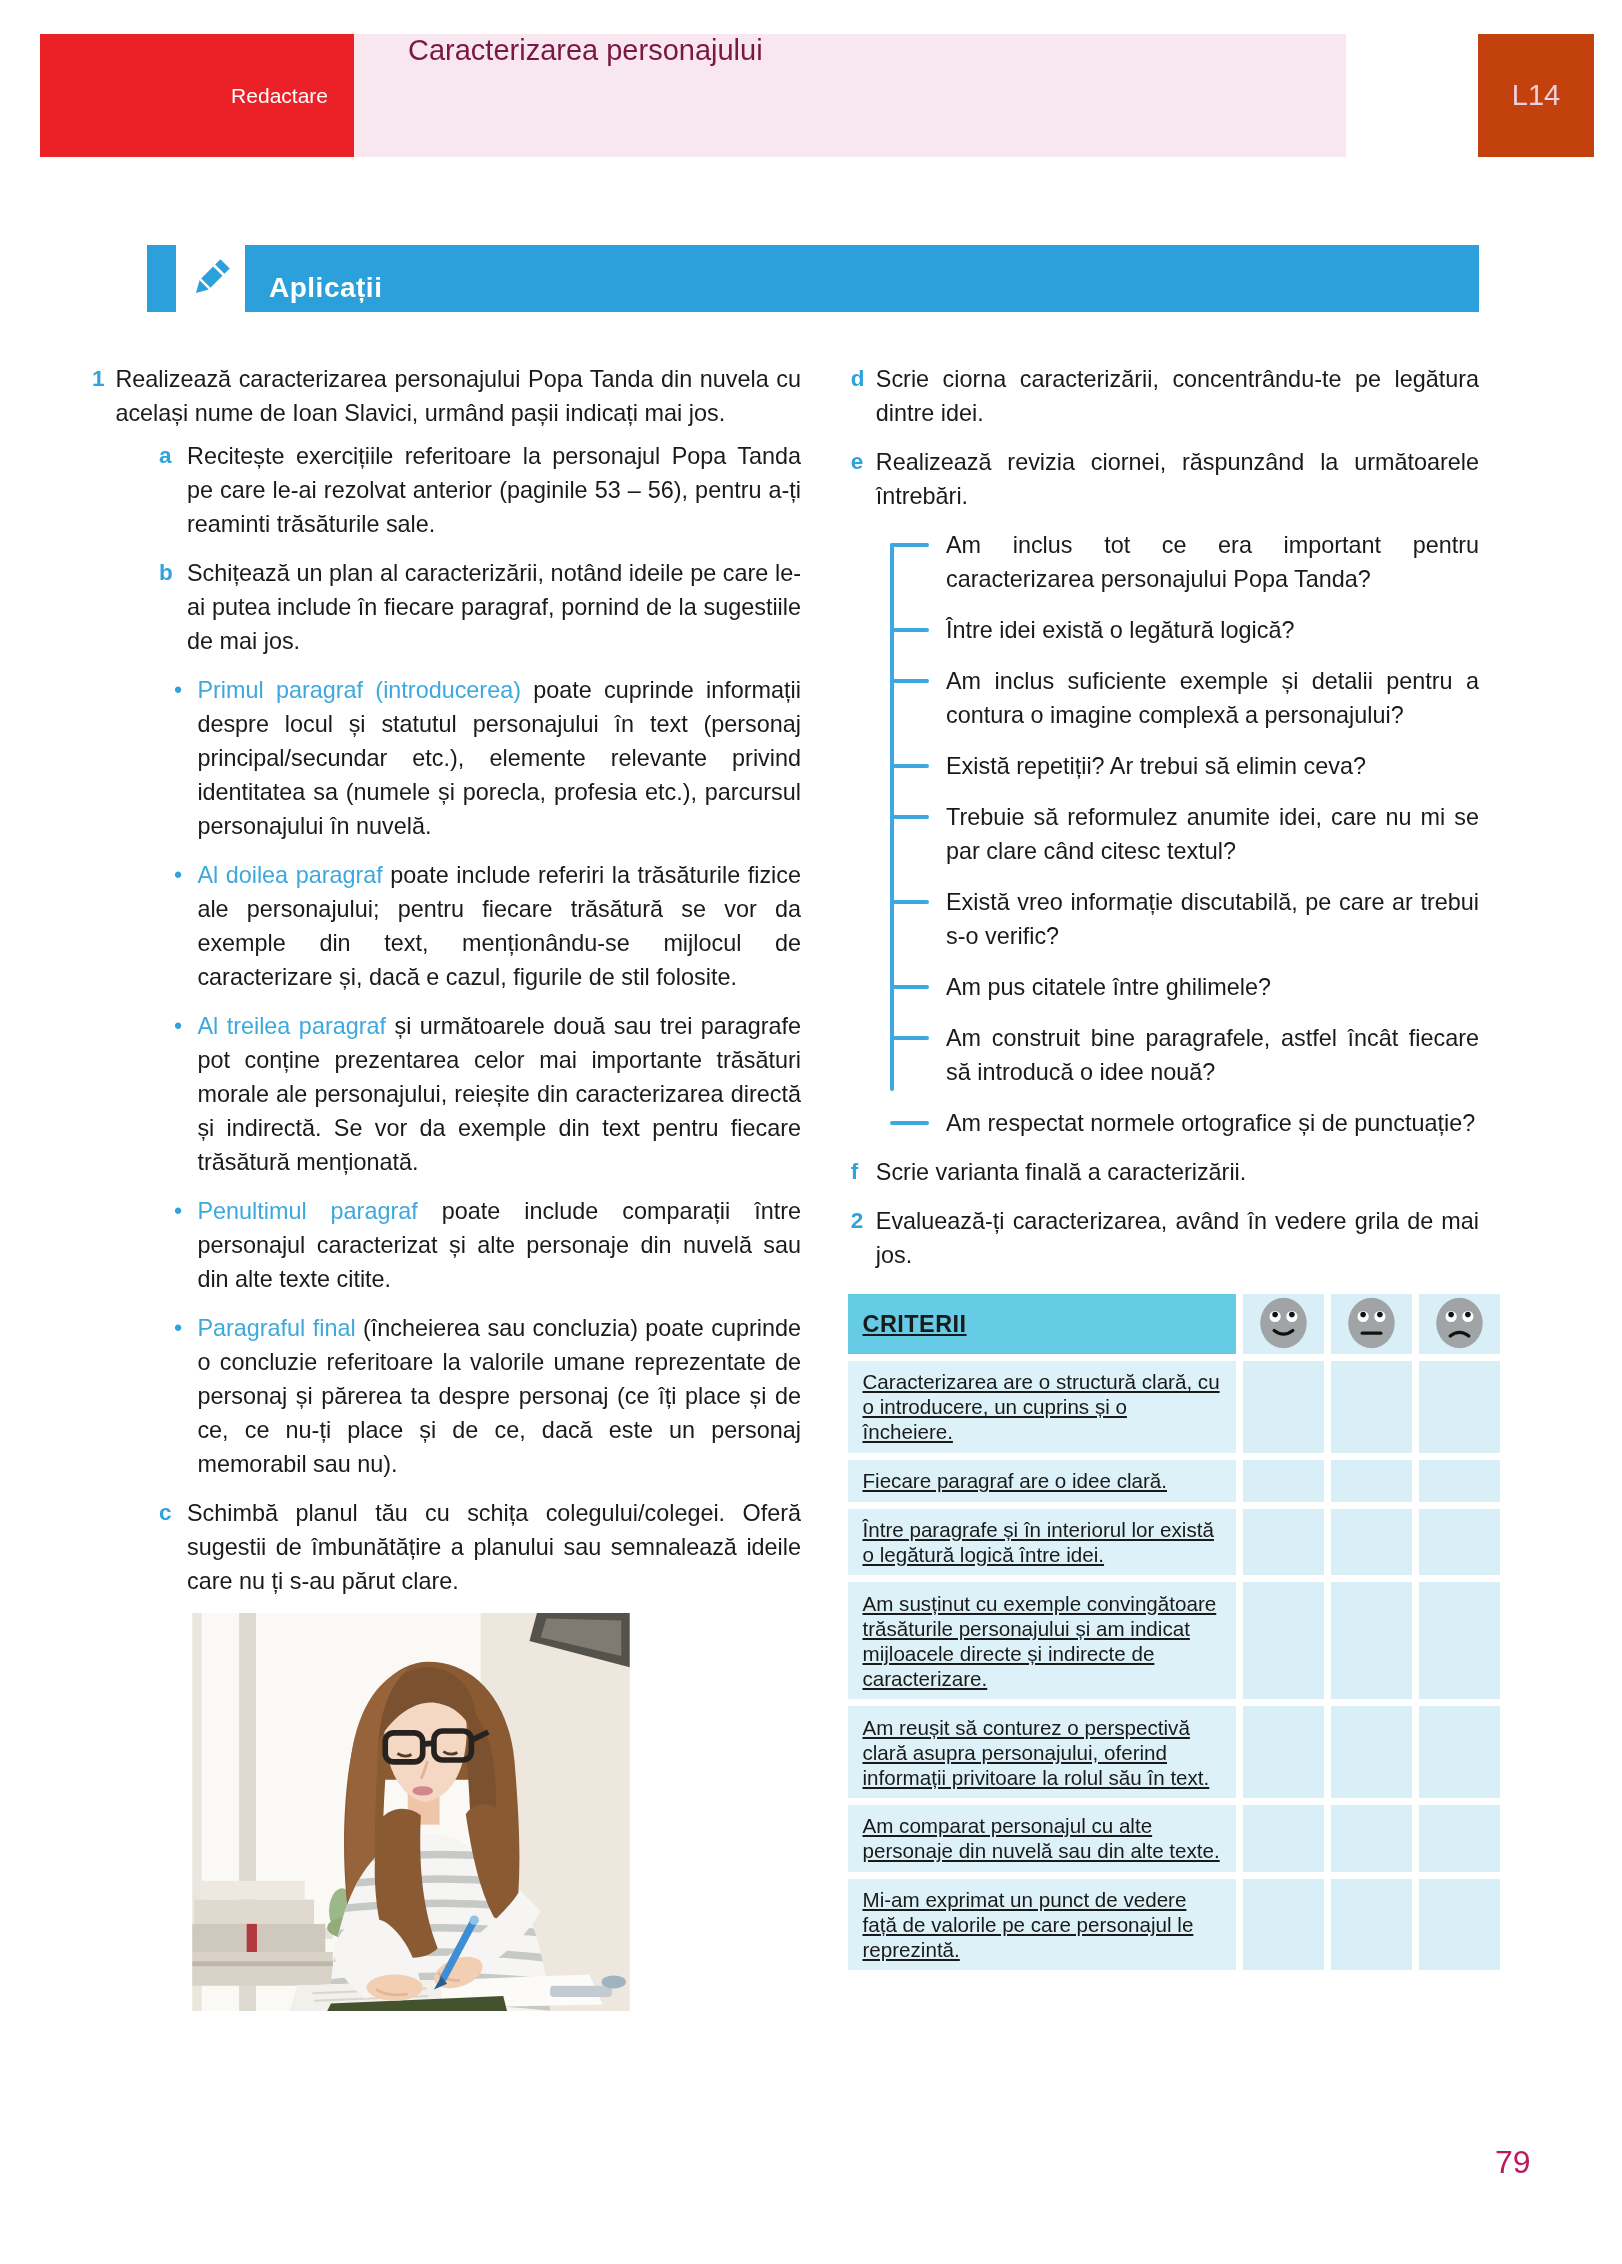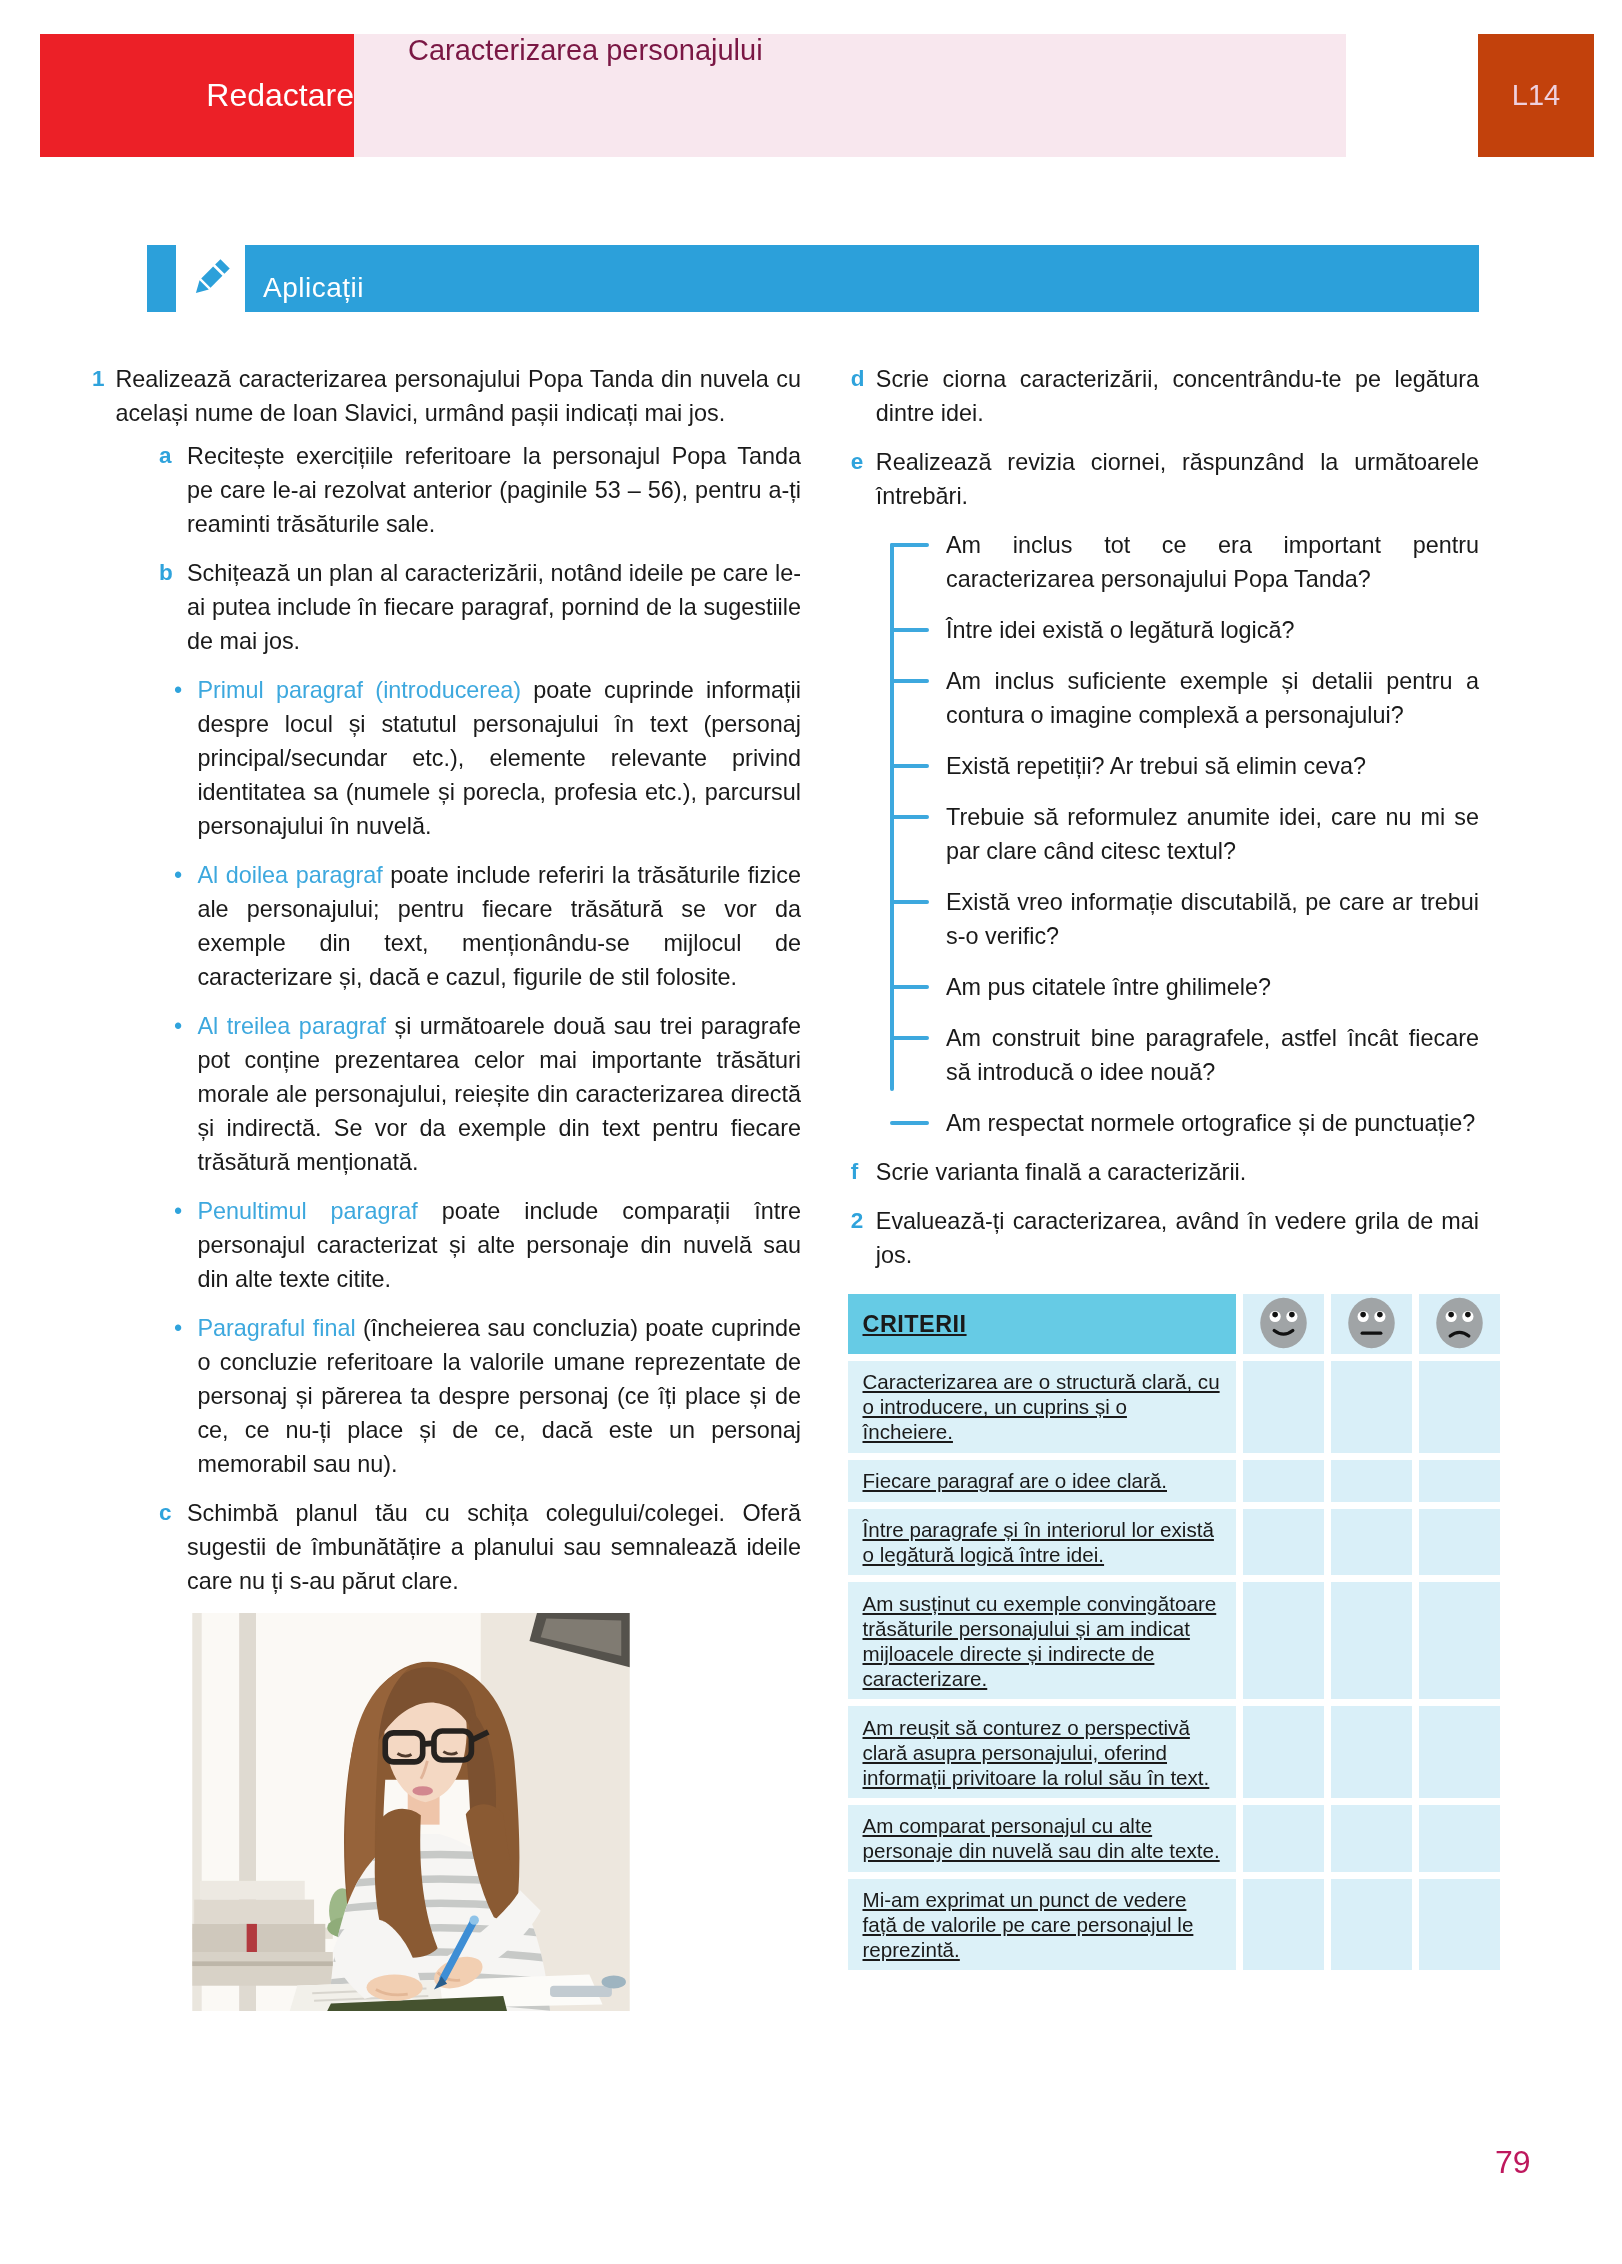--- a/index.html
+++ b/index.html
@@ -2,33 +2,33 @@
 <html lang="ro" style="font-size:15px"><head>
 <meta charset="utf-8">
 <style>
   html,body{margin:0;padding:0;background:#ffffff;}
   .page{position:relative;width:1623px;height:2265px;background:#ffffff;
         font-family:"Liberation Sans",sans-serif;color:#1a1a1a;overflow:hidden;}
 
   
   .red-box{position:absolute;left:40px;top:34px;width:314px;height:123px;background:#EC2027;
            color:#fff;display:flex;align-items:center;justify-content:flex-end;
-           box-sizing:border-box;font-size:32px;}
+           padding-right:26px;box-sizing:border-box;font-size:21px;}
   .pink-band{position:absolute;left:354px;top:34px;width:992px;height:123px;background:#F8E7EE;
            color:#7A1744;display:flex;align-items:flex-start;padding-left:54px;
            box-sizing:border-box;font-size:29px;}
   .lesson-box{position:absolute;left:1478px;top:34px;width:116px;height:123px;background:#c2410c;
            color:#EFD0DD;display:flex;align-items:center;justify-content:center;font-size:29px;}
 
   
   .banner{position:absolute;left:147px;top:245px;width:1332px;height:67px;background:#2CA0DA;}
   .pencil-slot{position:absolute;left:29px;top:0;width:69px;height:67px;background:#ffffff;
            display:flex;align-items:center;justify-content:center;}
-  .banner-label{position:absolute;left:116px;top:0;height:85px;display:flex;align-items:center;
-           color:#ffffff;font-weight:normal;font-size:28px;letter-spacing:0.5px;}
+  .banner-label{position:absolute;left:122px;top:0;height:85px;display:flex;align-items:center;
+           color:#ffffff;font-weight:bold;font-size:28px;letter-spacing:0.5px;}
 
   
   .col-left{position:absolute;left:92px;top:362px;width:709px;}
   .col-right{position:absolute;left:848px;top:362px;width:631px;}
   .txt{font-size:23.4px;line-height:34px;text-align:justify;}
 
   .item{display:flex;margin-bottom:9.4px;}
   .num{flex:none;width:23.4px;color:#2FA3DC;font-weight:bold;font-size:22.5px;padding-top:3.7px;}
   .col-right .num{margin-left:2.8px;width:25px;}
   .itext{flex:1;}

